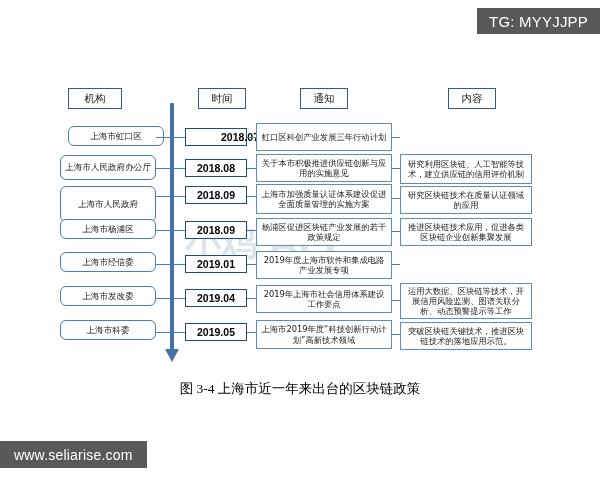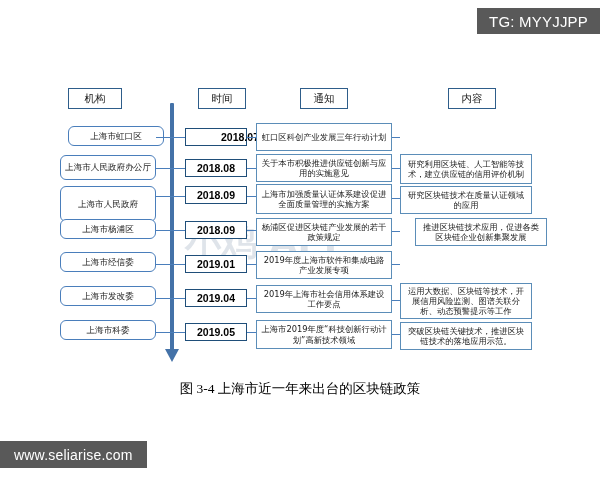--- a/index.html
+++ b/index.html
@@ -134,21 +134,21 @@
   <div class="cell date" style="left:185px;top:186px;width:62px;height:18px;">2018.09</div>
   <div class="cell notice" style="left:256px;top:184px;width:136px;height:30px;">上海市加强质量认证体系建设促进全面质量管理的实施方案</div>
   <div class="cell content" style="left:400px;top:186px;width:132px;height:28px;">研究区块链技术在质量认证领域的应用</div>
   <div class="conn" style="left:156px;top:196px;width:29px;"></div>
   <div class="conn" style="left:247px;top:196px;width:9px;"></div>
   <div class="conn" style="left:392px;top:198px;width:8px;"></div>
 
   <div class="cell org" style="left:60px;top:219px;width:96px;height:20px;">上海市杨浦区</div>
   <div class="cell date" style="left:185px;top:221px;width:62px;height:18px;">2018.09</div>
   <div class="cell notice" style="left:256px;top:218px;width:136px;height:28px;">杨浦区促进区块链产业发展的若干政策规定</div>
-  <div class="cell content" style="left:400px;top:218px;width:132px;height:28px;margin-left:15px;">推进区块链技术应用，促进各类区块链企业创新集聚发展</div>
+  <div class="cell content" style="left:400px;top:218px;width:132px;height:28px;">推进区块链技术应用，促进各类区块链企业创新集聚发展</div>
   <div class="conn" style="left:156px;top:230px;width:29px;"></div>
   <div class="conn" style="left:247px;top:230px;width:9px;"></div>
   <div class="conn" style="left:392px;top:231px;width:8px;"></div>
 
   <div class="cell org" style="left:60px;top:252px;width:96px;height:20px;">上海市经信委</div>
   <div class="cell date" style="left:185px;top:255px;width:62px;height:18px;">2019.01</div>
   <div class="cell notice" style="left:256px;top:251px;width:136px;height:28px;">2019年度上海市软件和集成电路产业发展专项</div>
   <div class="conn" style="left:156px;top:264px;width:29px;"></div>
   <div class="conn" style="left:247px;top:264px;width:9px;"></div>
   <div class="conn" style="left:392px;top:264px;width:8px;"></div>

